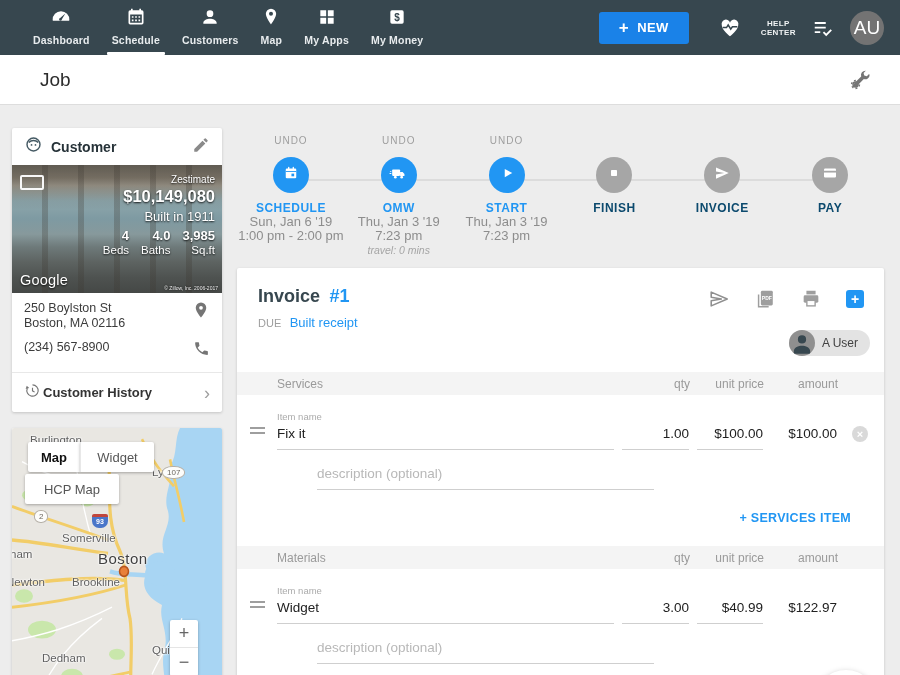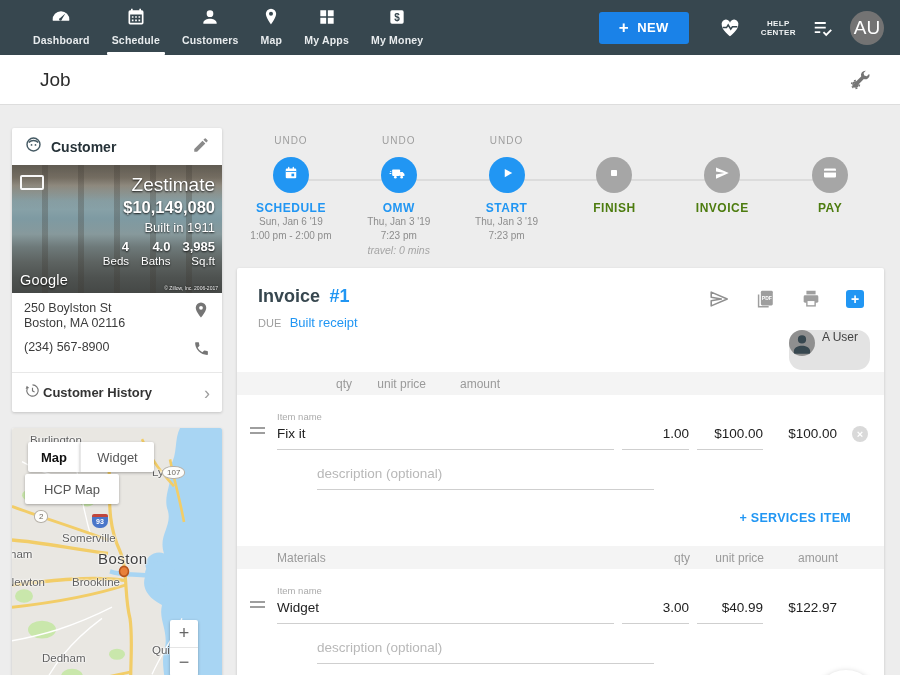--- a/index.html
+++ b/index.html
@@ -42,21 +42,21 @@
   .cust-title{font-size:14px;font-weight:bold;color:#263238;flex:1;}
   .photo{height:128px;position:relative;color:#fff;overflow:hidden;
     background:
       repeating-linear-gradient(90deg,transparent 0 30px,rgba(60,55,48,.28) 30px 36px),
       linear-gradient(180deg,rgba(0,0,0,.30),rgba(0,0,0,0) 35%),
       linear-gradient(180deg,#8a8376 0%,#948b7c 10%,#a9a396 16%,#8fa7ac 28%,#7e9aa2 42%,#87999c 54%,#6e7a7a 64%,#5d6361 76%,#4e5250 88%,#454846 100%);}
   .ph-sv{position:absolute;left:8px;top:10px;width:24px;height:15px;border:2px solid #fff;
     border-radius:2px;opacity:.95;cursor:pointer;}
   .zblock{position:absolute;right:7px;top:9px;text-align:right;
     text-shadow:0 1px 2px rgba(0,0,0,.85);}
-  .z-label{font-size:19px;}
+  .z-label{font-size:10px;}
   .z-value{font-size:16.5px;font-weight:bold;margin-top:2px;}
   .z-built{font-size:13px;margin-top:3px;}
   .z-facts{display:flex;justify-content:flex-end;gap:12px;margin-top:4px;}
   .z-facts .fv{font-size:13px;font-weight:bold;}
   .z-facts .fl{font-size:11.5px;margin-top:1px;}
   .g-mark{position:absolute;left:8px;bottom:5px;font-size:14.5px;color:#fff;
     text-shadow:0 1px 2px rgba(0,0,0,.8);letter-spacing:.2px;}
   .z-copy{position:absolute;right:4px;bottom:2px;font-size:5px;color:#eee;
     text-shadow:0 0 2px rgba(0,0,0,.9);}
   .cust-info{padding:8px 12px 2px;}
@@ -93,39 +93,39 @@
   .steps{position:relative;display:flex;margin-top:30px;height:133px;}
   .connector{position:absolute;left:54px;right:54px;top:44px;height:2px;background:#dcdcdc;}
   .step{flex:1;text-align:center;position:relative;}
   .undo{height:13px;margin-bottom:9px;font-size:10px;color:#9e9e9e;letter-spacing:1px;cursor:pointer;}
   .circle{width:36px;height:36px;border-radius:50%;margin:0 auto;display:flex;
     align-items:center;justify-content:center;cursor:pointer;position:relative;}
   .circle.on{background:#2196f3;}
   .circle.off{background:#a6a6a6;}
   .steplabel{margin-top:8px;font-size:12px;font-weight:bold;letter-spacing:.5px;}
   .steplabel.on{color:#2196f3;}
-  .steplabel.off{color:#4d7c0f;}
-  .stepline{font-size:10px;color:#8d8d8d;line-height:14px;}
+  .steplabel.off{color:#0c4a6e;}
+  .stepline{font-size:13px;color:#8d8d8d;line-height:14px;}
   .stepline.trav{font-size:10.5px;font-style:italic;color:#a5a5a5;}
 
   
   .invoice{position:absolute;left:0;top:163px;width:647px;height:430px;}
   .inv-head{position:relative;height:104px;padding:18px 22px 0 21px;}
   .inv-title{font-size:18px;font-weight:bold;color:#37474f;display:inline;}
   .inv-num{font-size:18px;font-weight:bold;color:#2196f3;display:inline;margin-left:5px;}
   .dueline{margin-top:6px;}
   .due-l{font-size:11px;color:#9e9e9e;}
   .due-v{font-size:13px;color:#2196f3;cursor:pointer;margin-left:4px;}
   .inv-icons{position:absolute;right:20px;top:20px;display:flex;align-items:center;gap:24px;}
   .inv-icons .ic{cursor:pointer;display:flex;}
   .plusbtn{width:18px;height:18px;background:#2196f3;border-radius:3px;color:#fff;
     font-size:14px;font-weight:bold;display:flex;align-items:center;justify-content:center;
     cursor:pointer;line-height:1;}
-  .chip{position:absolute;right:14px;top:62px;height:40px;background:#e3e3e3;
-    border-radius:13px;display:flex;cursor:pointer;}
+  .chip{position:absolute;right:14px;top:62px;height:26px;background:#e3e3e3;
+    border-radius:13px;display:flex;align-items:center;cursor:pointer;}
   .chip-av{width:26px;height:26px;border-radius:50%;background:#8f8f8f;display:flex;
     align-items:center;justify-content:center;overflow:hidden;}
   .chip-name{font-size:12px;color:#424242;padding:0 12px 0 7px;}
 
   .sec-head{display:flex;align-items:center;background:#f4f4f4;height:23px;
     padding-left:40px;font-size:12px;color:#9a9a9a;}
   .sec-title{flex:1;text-align:left;}
   .col-qty{width:75px;text-align:right;}
   .col-unit{width:74px;text-align:right;}
   .col-amt{width:74px;text-align:right;}
@@ -471,20 +471,21 @@
           <span class="chip-av">
               <svg width="26" height="26" viewBox="0 0 24 24">
                 <path fill="#37474f" d="M12 12.5a3.8 3.8 0 10-3.8-3.8A3.8 3.8 0 0012 12.5zm0 2c-3.2 0-7.5 1.6-7.5 4.8V22h15v-2.7c0-3.2-4.3-4.8-7.5-4.8z"></path>
               </svg>
             </span>
           <span class="chip-name">A User</span>
         </div>
       </div>
 
       <div class="sec-head">
+        <span class="sec-title">Services</span>
         <span class="col-qty">qty</span>
         <span class="col-unit">unit price</span>
         <span class="col-amt">amount</span>
         <span class="col-sp"></span>
       </div>
       <div class="item-area">
         <span class="drag">
             <i></i>
             <i></i>
           </span>

